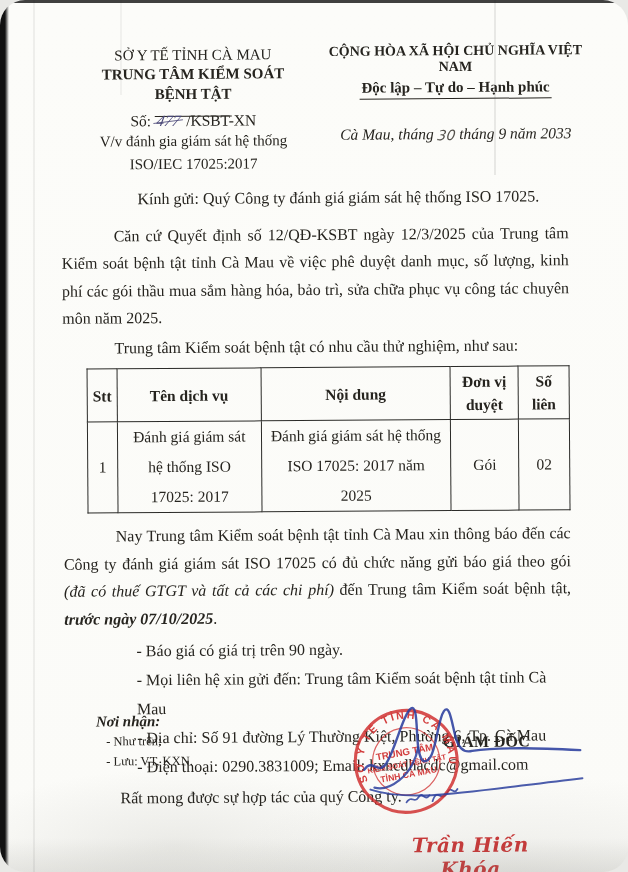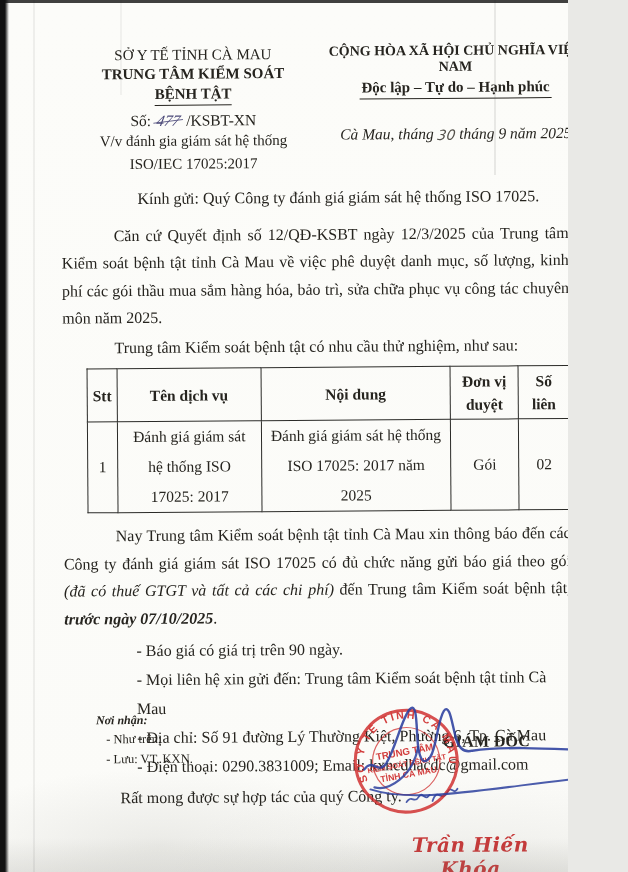--- a/index.html
+++ b/index.html
@@ -1,40 +1,41 @@
 <!DOCTYPE html>
 <html><head>
 <meta charset="utf-8">
 <style>
   html,body { margin:0; padding:0; background:#e9e9e6; }
   .page {
-    position:relative; width:568px; height:872px; overflow:hidden;
+    position:relative; width:628px; height:872px; overflow:hidden;
     background:
       radial-gradient(ellipse 320px 110px at 28% 97%, rgba(175,175,168,0.22), transparent 70%),
       radial-gradient(ellipse 420px 140px at 82% 100%, rgba(168,168,162,0.18), transparent 70%),
       linear-gradient(#fcfcf9,#fbfbf8);
     font-family:"Liberation Serif","DejaVu Serif",serif;
     color:#26241f;
+    border-radius:25px;
   }
   .scan-top { position:absolute; top:0; left:0; right:0; height:3px; background:rgba(22,22,22,0.82); z-index:5; }
   .scan-left { position:absolute; top:0; left:0; width:9px; height:100%;
     background:linear-gradient(to right,#121212 55%, rgba(18,18,18,0)); z-index:5; }
   .scan-bottom { position:absolute; bottom:0; left:0; right:0; height:34px;
     background:linear-gradient(to top, rgba(120,120,112,0.16), transparent); z-index:4; }
   .crease-1 { position:absolute; left:33px; top:0; width:2px; height:100%; background:rgba(60,60,60,0.07); z-index:4; }
   .crease-2 { position:absolute; left:494px; top:0; width:2px; height:175px; background:rgba(60,60,60,0.10); z-index:4; }
   .crease-3 { position:absolute; left:120px; top:0; width:2px; height:95px; background:rgba(60,60,60,0.06); z-index:4; }
 
   .content { position:absolute; inset:0; transform:rotate(-0.4deg); z-index:2; }
 
   
   .header-left { position:absolute; left:68px; top:46px; width:255px; text-align:center; }
   .org-parent { font-size:15px; }
   .org-name { font-size:15px; font-weight:bold; line-height:20px; }
-  .underlined { border-bottom:1.5px solid #26241f; padding-bottom:3px; }
+  .underlined { border-bottom:1.5px solid #26241f; padding-bottom:14px; }
   .doc-number { font-size:15.5px; margin-top:8px; }
   .hand-number { font-style:italic; color:#4a4878; display:inline-block;
     transform:skewX(-12deg); position:relative; padding:0 2px; }
   .hand-number::after { content:""; position:absolute; left:-1px; right:-1px; top:52%;
     height:1.3px; background:rgba(74,72,120,0.85); transform:rotate(-7deg); }
   .subject { font-size:15px; line-height:23px; }
 
   
   .header-right { position:absolute; left:318px; top:44px; width:280px; text-align:center; }
   .motto-1 { font-size:14px; font-weight:bold; }
@@ -57,21 +58,21 @@
   table.quote th { font-weight:bold; font-size:15.5px; height:52px; text-align:center;
     line-height:23px; padding:0 3px; }
   table.quote td { font-size:15.5px; text-align:center; height:84px; line-height:30px; padding:0 8px; }
 
   .bullets { margin-left:72px; margin-top:4px; line-height:29px; }
   .closing { margin-left:55px; margin-top:3px; white-space:nowrap; }
   .initials-svg { display:inline-block; vertical-align:-7px; margin-left:2px; }
 
   
   .recipients { position:absolute; left:94px; top:712px; }
-  .recipients-title { font-weight:bold; font-style:italic; font-size:12px; }
+  .recipients-title { font-weight:bold; font-style:italic; font-size:15px; }
   .recipient-item { font-size:12.5px; line-height:17px; margin-left:10px; margin-top:3px; }
   .director-title { position:absolute; left:398px; top:734px; width:130px; text-align:right;
     font-weight:bold; font-size:16px; letter-spacing:0.3px; }
   .stamp { position:absolute; left:348px; top:706px; width:112px; height:112px;
     transform:rotate(-10deg); opacity:0.92; }
   .stamp text { font-family:"Liberation Sans","DejaVu Sans",sans-serif; }
   .signature-svg { position:absolute; left:350px; top:692px; width:235px; height:120px; z-index:3; }
   .signer-name { position:absolute; left:380px; top:834px; width:175px; text-align:center;
     font-style:italic; font-weight:bold; font-size:20px; color:#c63939;
     font-family:"DejaVu Serif",serif; letter-spacing:0.5px; }
@@ -101,21 +102,21 @@
       <div class="subject">V/v đánh gia giám sát hệ thống</div>
       <div class="subject">ISO/IEC 17025:2017</div>
     </div>
 
     <div class="header-right">
       <div class="motto-1">CỘNG HÒA XÃ HỘI CHỦ NGHĨA VIỆT NAM</div>
       <span class="motto-2">Độc lập – Tự do – Hạnh phúc</span>
       <div class="date-line">
         <span>Cà Mau, tháng</span>
         <span class="hand-day">30</span>
-        <span>tháng 9 năm 2025</span>
+        <span>tháng 9 năm 2033</span>
       </div>
     </div>
 
     <div class="body-flow">
       <div class="salutation">Kính gửi: Quý Công ty đánh giá giám sát hệ thống ISO 17025.</div>
       <div class="para">Căn cứ Quyết định số 12/QĐ-KSBT ngày 12/3/2025 của Trung tâm Kiểm soát bệnh tật tỉnh Cà Mau về việc phê duyệt danh mục, số lượng, kinh phí các gói thầu mua sắm hàng hóa, bảo trì, sửa chữa phục vụ công tác chuyên môn năm 2025.</div>
       <div class="para-lead">Trung tâm Kiểm soát bệnh tật có nhu cầu thử nghiệm, như sau:</div>
 
       <table class="quote">
         <colgroup>

